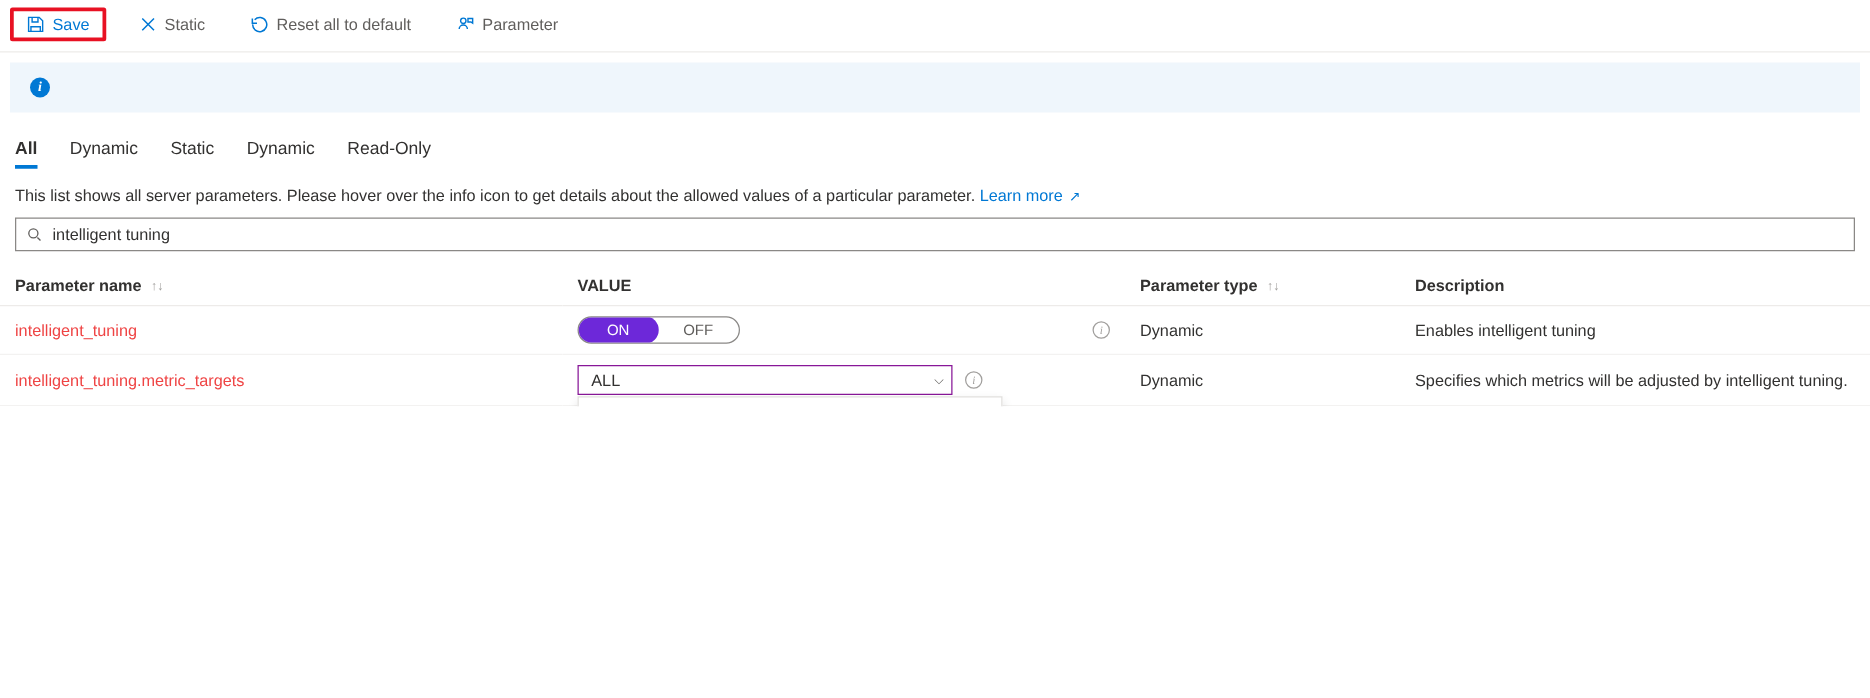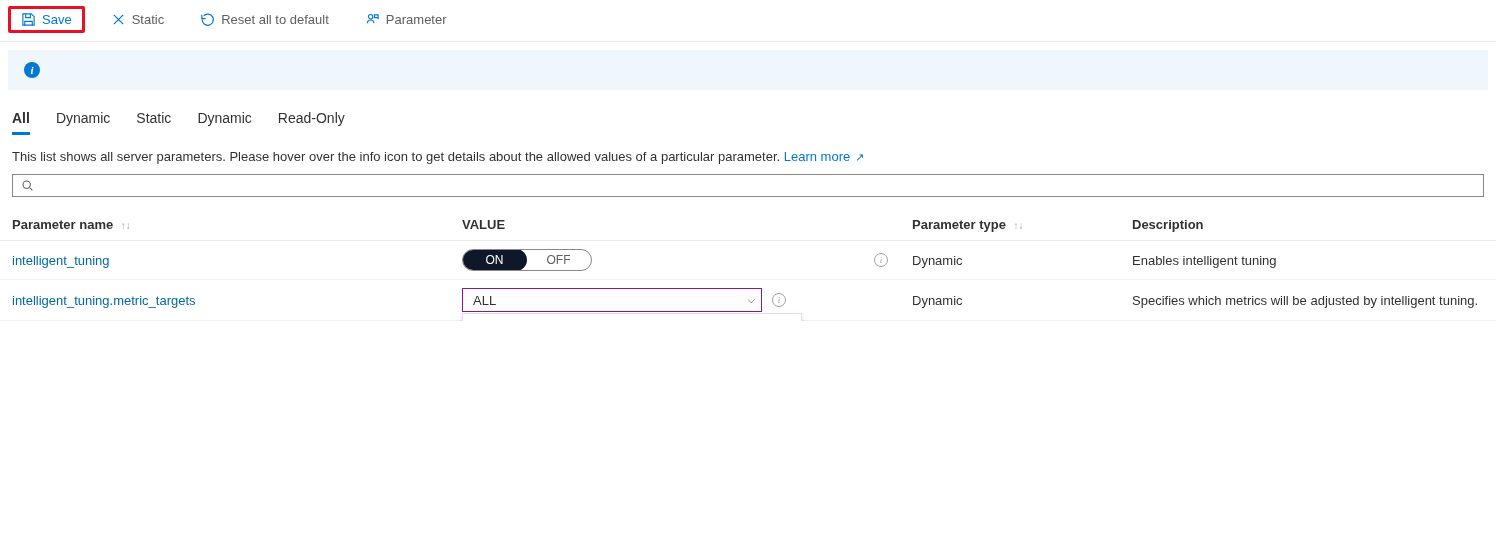--- a/index.html
+++ b/index.html
@@ -116,40 +116,40 @@
   }
   .tbody-row td {
     padding: 8px 12px;
     border-bottom: 1px solid #f3f2f1;
     vertical-align: middle;
     font-size: 13px;
   }
   .col-name { width: 450px; }
   .col-value { width: 450px; }
   .col-type { width: 220px; }
-  .param-link { color: #0369a1; cursor: pointer; }
+  .param-link { color: #ef4444; cursor: pointer; }
   .toggle {
     display: inline-flex;
     border: 1px solid #8a8886;
     border-radius: 20px;
     overflow: hidden;
     font-size: 12px;
     height: 22px;
     width: 130px;
   }
   .toggle-half {
     flex: 1;
     display: flex;
     align-items: center;
     justify-content: center;
     color: #605e5c;
     cursor: pointer;
   }
   .toggle-half.on-active {
-    background: #0f172a;
+    background: #6d28d9;
     color: #fff;
     border-radius: 20px;
     margin: -1px;
   }
   .value-info-icon {
     width:14px; height:14px;
     border:1px solid #a19f9d;
     border-radius:50%;
     display:inline-flex;
     align-items:center;
@@ -260,20 +260,21 @@
 <div class="desc">
   <span>This list shows all server parameters. Please hover over the info icon to get details about the allowed values of a particular parameter. </span>
   <a href="#"><span>Learn more</span><span class="ext-icon"> ↗</span></a>
 </div>
 
 <div class="search-wrap">
   <svg class="search-icon" viewBox="0 0 16 16" fill="none" stroke="currentColor" stroke-width="1.3">
     <circle cx="7" cy="7" r="4.5"></circle>
       <path d="M11 11l3 3"></path>
   </svg>
+  <input value="intelligent tuning" style="">
 </div>
 
 <table class="table">
   <thead>
     <tr class="thead-row">
       <th class="col-name">
         <span>Parameter name</span>
         <span class="sort-icon">↑↓</span>
       </th>
       <th class="col-value">

